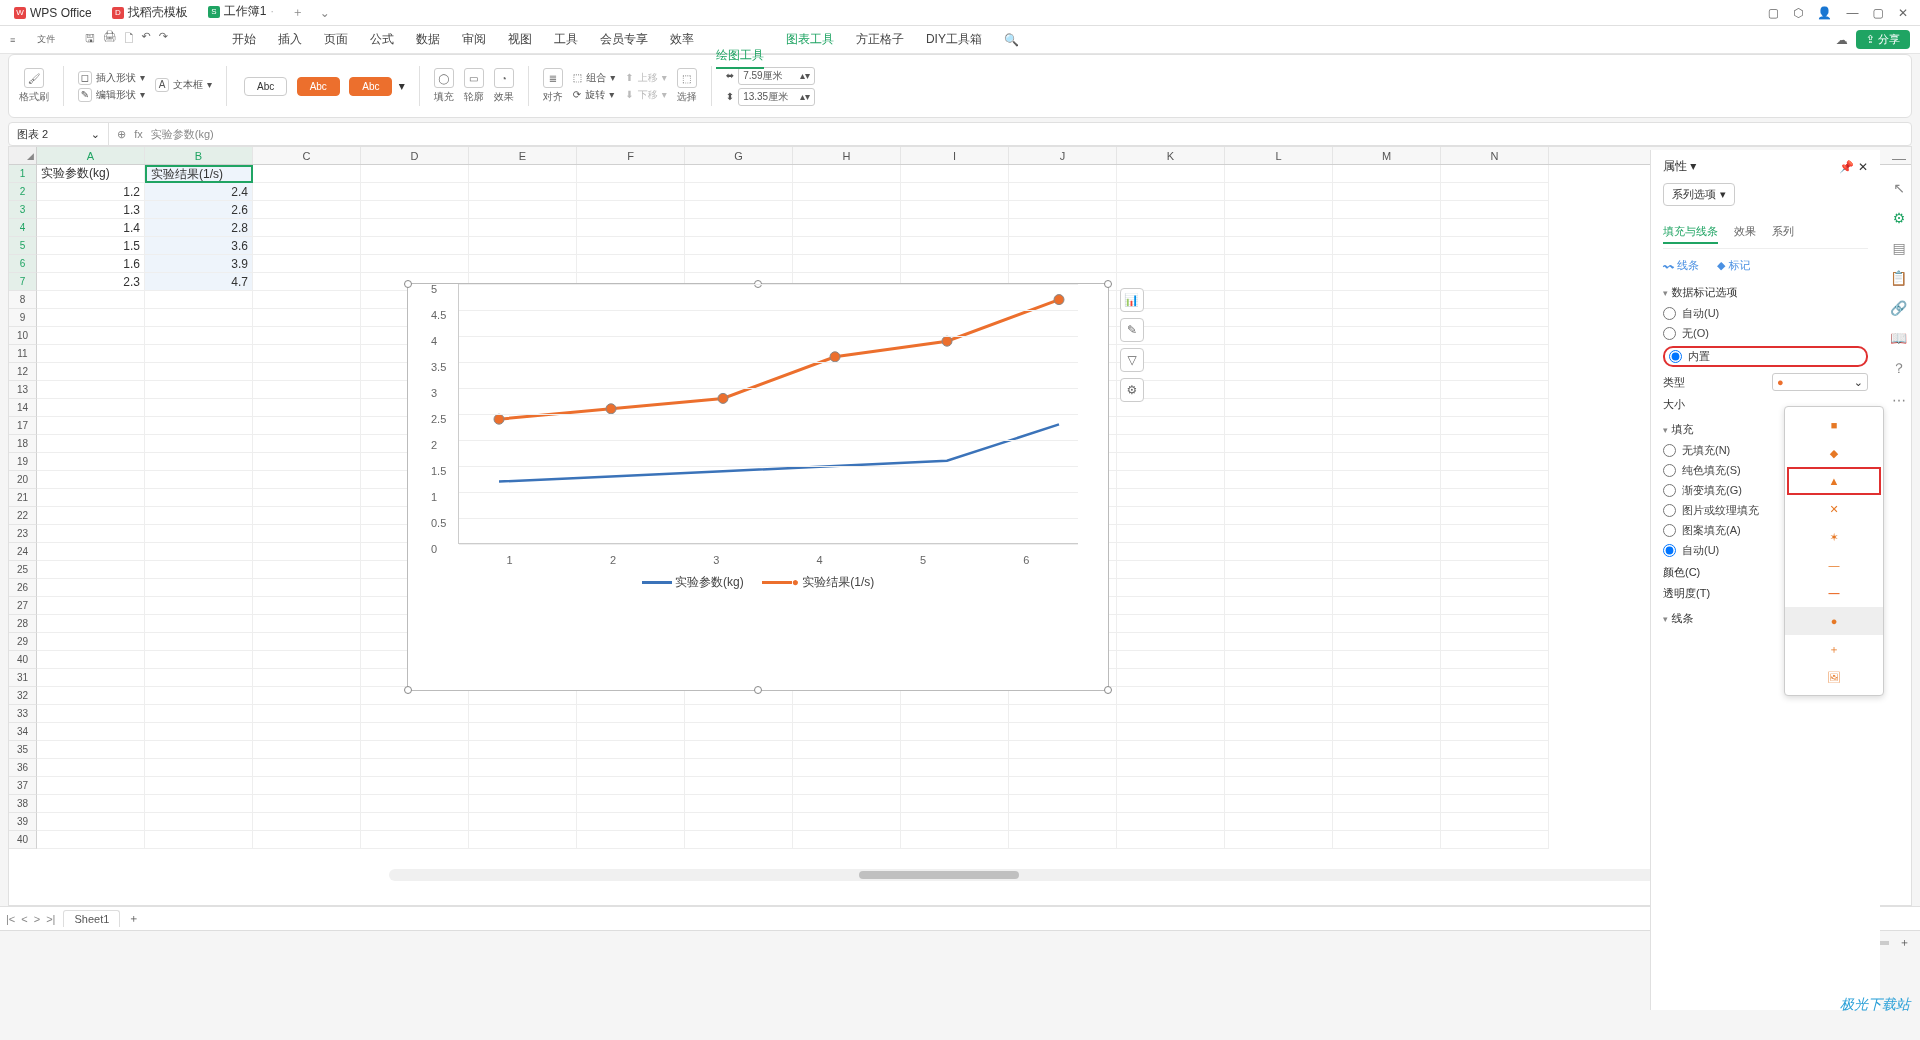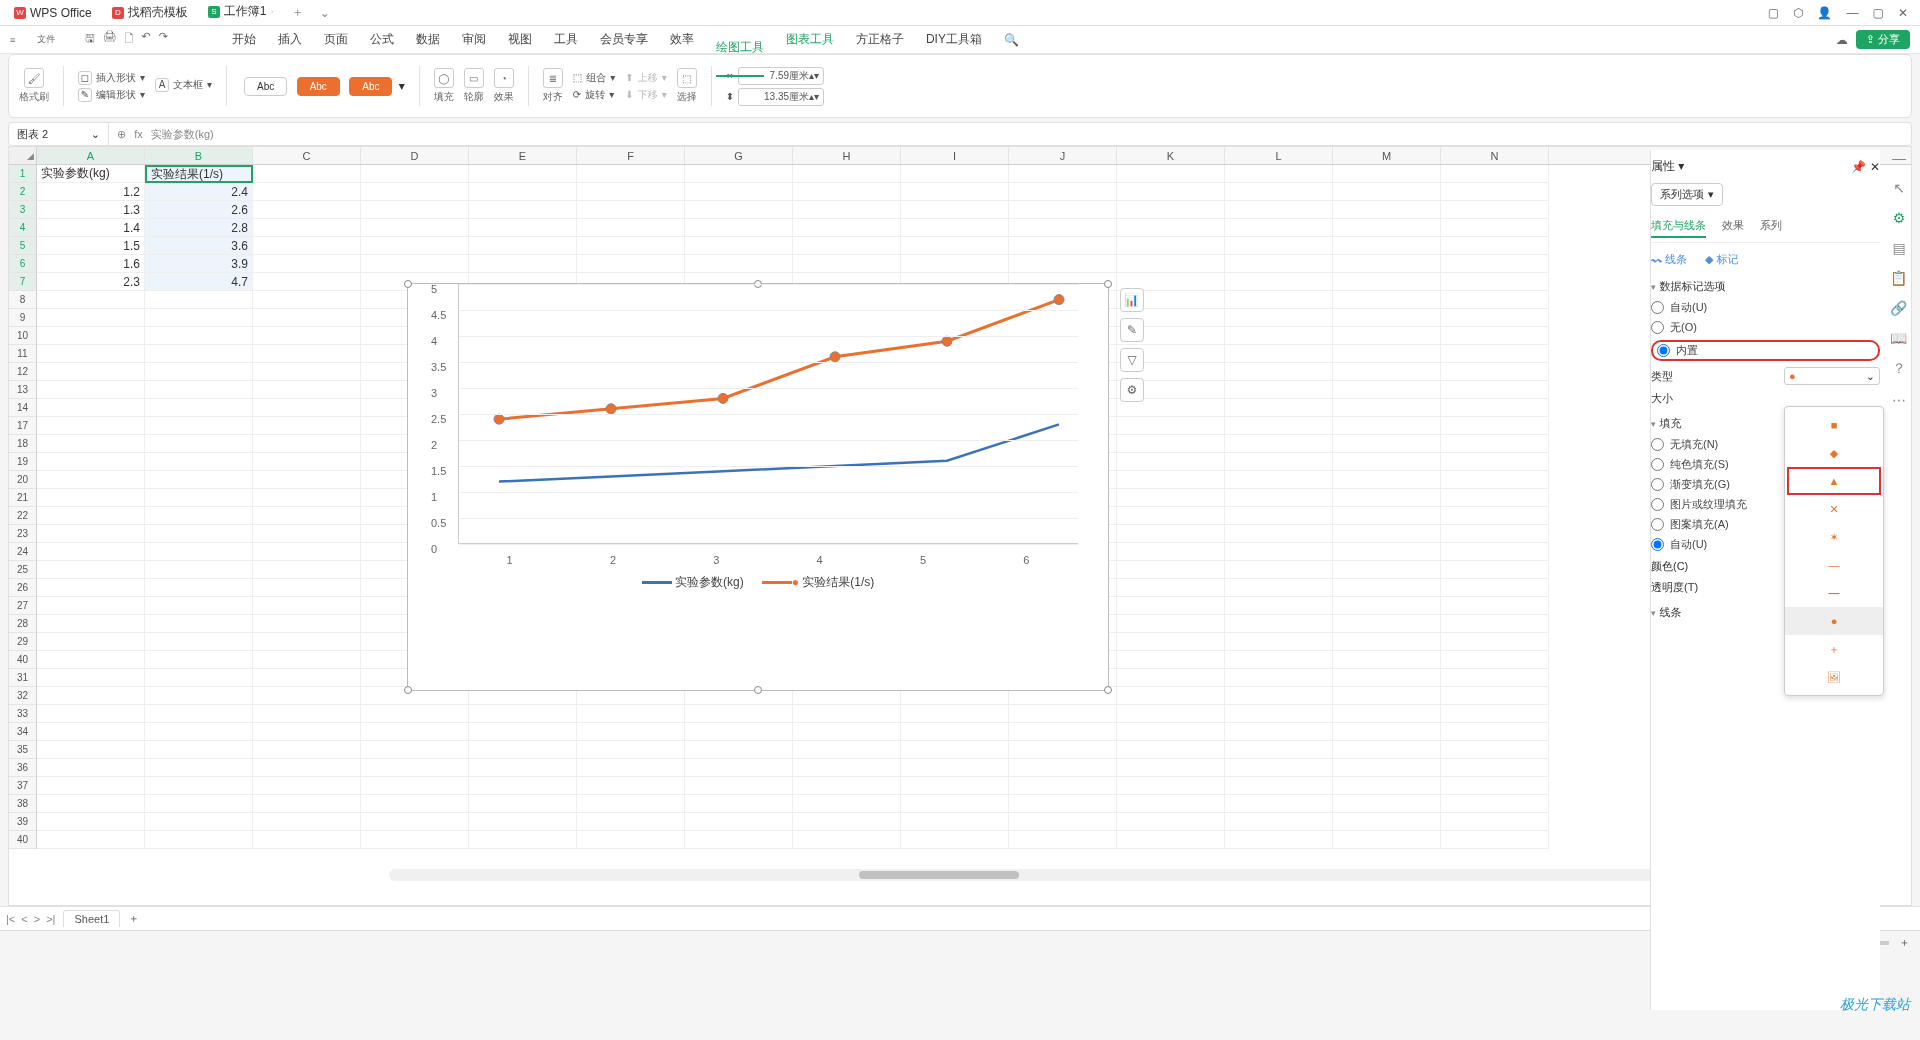--- a/index.html
+++ b/index.html
@@ -11,34 +11,34 @@
 .logo-wps { width:12px; height:12px; background:#e64545; color:#fff; font-size:8px; display:inline-flex; align-items:center; justify-content:center; border-radius:2px; }
 .logo-d { width:12px; height:12px; background:#e64545; color:#fff; font-size:8px; display:inline-flex; align-items:center; justify-content:center; border-radius:2px; }
 .logo-s { width:12px; height:12px; background:#1fa463; color:#fff; font-size:8px; display:inline-flex; align-items:center; justify-content:center; border-radius:2px; }
 .tab-add { color:#888; padding:0 8px; }
 .win-controls { margin-left:auto; display:flex; gap:14px; padding-right:8px; color:#666; }
 .menu-item { font-size:9px; color:#666; }
 .ql { display:flex; gap:8px; color:#666; margin-left:8px; }
 .ql span {font-size:11px;}
 .tabs-row { height:28px; background:#fff; display:flex; align-items:center; padding:0 10px; gap:22px; font-size:12px; color:#444; border-bottom:1px solid #e5e5e5; position:relative;}
 .tabs-row .mt { cursor:pointer; }
-.tabs-row .mt.active { color:#1fa463; border-bottom:2px solid #1fa463; padding-bottom:19px;margin-top:36px; }
+.tabs-row .mt.active { color:#1fa463; border-bottom:2px solid #1fa463; padding-bottom:3px;margin-top:36px; }
 .tabs-row .right-icons { position:absolute; right:10px; display:flex; gap:8px; align-items:center; color:#666; }
 .share-btn { background:#1fa463; color:#fff; padding:2px 10px; border-radius:4px; font-size:11px;}
 .ribbon { height:64px; background:#fff; border:1px solid #e0e0e0; margin:0 8px 4px 8px; border-radius:6px; display:flex; align-items:center; padding:0 10px; gap:10px; }
 .rb-group { display:flex; flex-direction:column; align-items:center; gap:2px; font-size:10px; color:#666; }
 .rb-icon { width:20px; height:20px; border:1px solid #ccc; border-radius:3px; display:flex; align-items:center; justify-content:center; font-size:10px;}
 .rb-sep { width:1px; height:40px; background:#e0e0e0; margin:0 4px;}
 .abc-btn { display:inline-flex; align-items:center; justify-content:center; padding:3px 12px; border-radius:4px; font-size:10px; margin:3px; border:1px solid #ec6f2d;}
 .abc1 { background:#fff; color:#333; border:1px solid #ccc;}
 .abc2 { background:#ec6f2d; color:#fff;}
 .abc3 { background:#ec6f2d; color:#fff;}
 .rb-small { display:flex; flex-direction:column; gap:3px; font-size:10px; color:#555;}
 .rb-small div { display:flex; align-items:center; gap:4px;}
-.dim-input { width:86px; height:18px; border:1px solid #ccc; border-radius:3px; font-size:10px; padding:0 4px; display:inline-flex; align-items:center; justify-content:flex-end;}
+.dim-input { width:77px; height:18px; border:1px solid #ccc; border-radius:3px; font-size:10px; padding:0 4px; display:inline-flex; align-items:center; justify-content:space-between;}
 .formula-row { height:24px; background:#fff; margin:0 8px; display:flex; align-items:center; border:1px solid #e0e0e0; border-radius:4px; }
 .name-box { width:100px; border-right:1px solid #e0e0e0; height:100%; display:flex; align-items:center; padding:0 8px; font-size:11px; justify-content:space-between;gap:24px;}
 .fx-box { padding:0 8px; color:#888; font-size:11px; display:flex; gap:8px; align-items:center;}
 .grid-area { position:relative; background:#fff; margin:0 8px; border:1px solid #e0e0e0; }
 .col-headers { display:flex; height:18px; background:#f7f7f7; border-bottom:1px solid #d0d0d0;}
 .corner { width:28px; border-right:1px solid #d0d0d0; background:#f0f0f0; display:flex; align-items:center; justify-content:flex-end; padding-right:2px; color:#888; font-size:9px;}
 .col-h { width:108px; border-right:1px solid #e5e5e5; text-align:center; font-size:11px; color:#555; display:flex; align-items:center; justify-content:center;}
 .col-h.sel { background:#e4efe9; color:#1fa463; }
 .rows-wrap { position:relative; height:720px; overflow:hidden;}
 .row { display:flex; height:18px; }
@@ -56,21 +56,21 @@
 .x-labels { display:flex; justify-content:space-around; font-size:11px; color:#666; margin:6px 30px 0 50px;}
 .legend { display:flex; justify-content:center; gap:18px; margin-top:8px; font-size:12px; color:#444; align-items:center;}
 .leg-line { width:30px; height:3px; display:inline-block; vertical-align:middle;}
 .chart-side-icons { position:absolute; right:-36px; top:4px; display:flex; flex-direction:column; gap:6px;}
 .csi { width:24px; height:24px; border:1px solid #ccc; border-radius:4px; background:#fff; display:flex; align-items:center; justify-content:center; font-size:12px; color:#666;}
 svg.line-chart { position:absolute; left:0; top:0; width:100%; height:100%; }
 .sheet-tabs { height:24px; background:#fff; border-top:1px solid #e0e0e0; display:flex; align-items:center; padding:0 6px; gap:8px; font-size:11px; color:#555;}
 .sheet-tabs .nav { display:flex; gap:6px; color:#888;}
 .sheet-tab { padding:2px 10px; border:1px solid #ddd; border-bottom:none; border-radius:3px 3px 0 0; background:#fff;}
 .status-bar { height:24px; background:#f5f5f5; border-top:1px solid #ddd; display:flex; align-items:center; justify-content:flex-end; padding:0 10px; gap:10px; font-size:11px; color:#555;}
-.prop-panel { position:absolute; right:40px; top:150px; width:230px; bottom:30px; background:#fff; border-left:1px solid #e0e0e0; padding:8px 0; overflow:visible;}
+.prop-panel { position:absolute; right:40px; top:150px; width:230px; bottom:30px; background:#fff; border-left:1px solid #e0e0e0; padding:8px 12px; overflow:visible;}
 .prop-head { display:flex; justify-content:space-between; align-items:center; font-size:12px; margin-bottom:8px;}
 .series-opt { border:1px solid #ccc; border-radius:4px; padding:3px 8px; font-size:11px; display:inline-flex; align-items:center; gap:4px;}
 .prop-tabs { display:flex; gap:16px; font-size:11px; color:#666; border-bottom:1px solid #eee; padding-bottom:4px; margin-bottom:8px;}
 .prop-tabs .pt.active { color:#1fa463; border-bottom:2px solid #1fa463; padding-bottom:3px;}
 .sub-tabs { display:flex; gap:18px; font-size:11px; color:#4a90e2; margin-bottom:12px;}
 .sub-tabs span { display:flex; align-items:center; gap:3px;}
 .section-title { font-size:11px; color:#333; margin:10px 0 6px 0; display:flex; align-items:center; gap:4px;}
 .section-title::before { content:"▾"; font-size:9px; color:#888;}
 .radio-list label { display:flex; align-items:center; gap:6px; font-size:11px; color:#444; margin:5px 0; }
 .radio-list input[type=radio]{ margin:0;}
@@ -987,21 +987,21 @@
   <span style="width:60px;height:4px;background:#ccc;display:inline-block"></span>
   <span>＋</span>
 </div>
 
 <div class="prop-panel">
   <div class="prop-head">
     <span><span>属性</span> ▾</span>
     <span><span>📌</span> <span>✕</span></span>
   </div>
   <div class="series-opt"><span>系列选项</span> ▾</div>
-  <div class="prop-tabs" style="margin-top:12px">
+  <div class="prop-tabs" style="margin-top:18px">
     <span class="pt active">填充与线条</span>
     <span class="pt">效果</span>
     <span class="pt">系列</span>
   </div>
   <div class="sub-tabs">
     <span>〰 <span>线条</span></span>
     <span>◆ <span>标记</span></span>
   </div>
   <div class="section-title">数据标记选项</div>
   <div class="radio-list">

